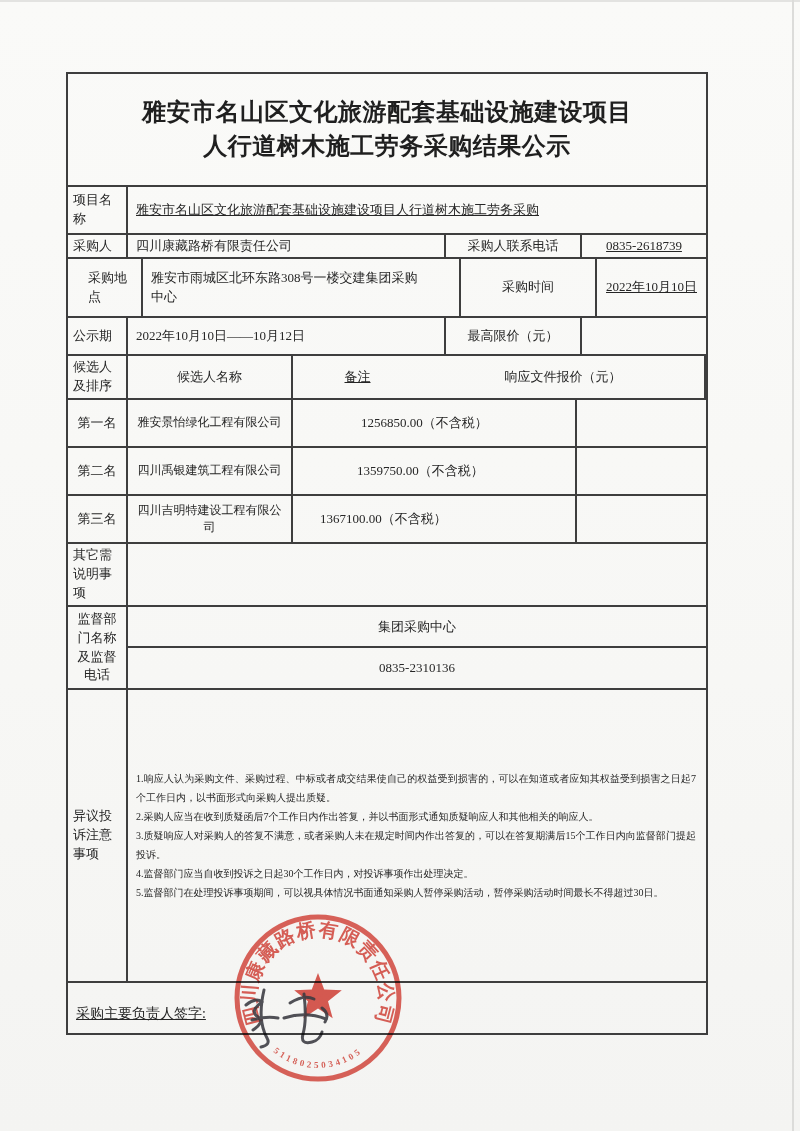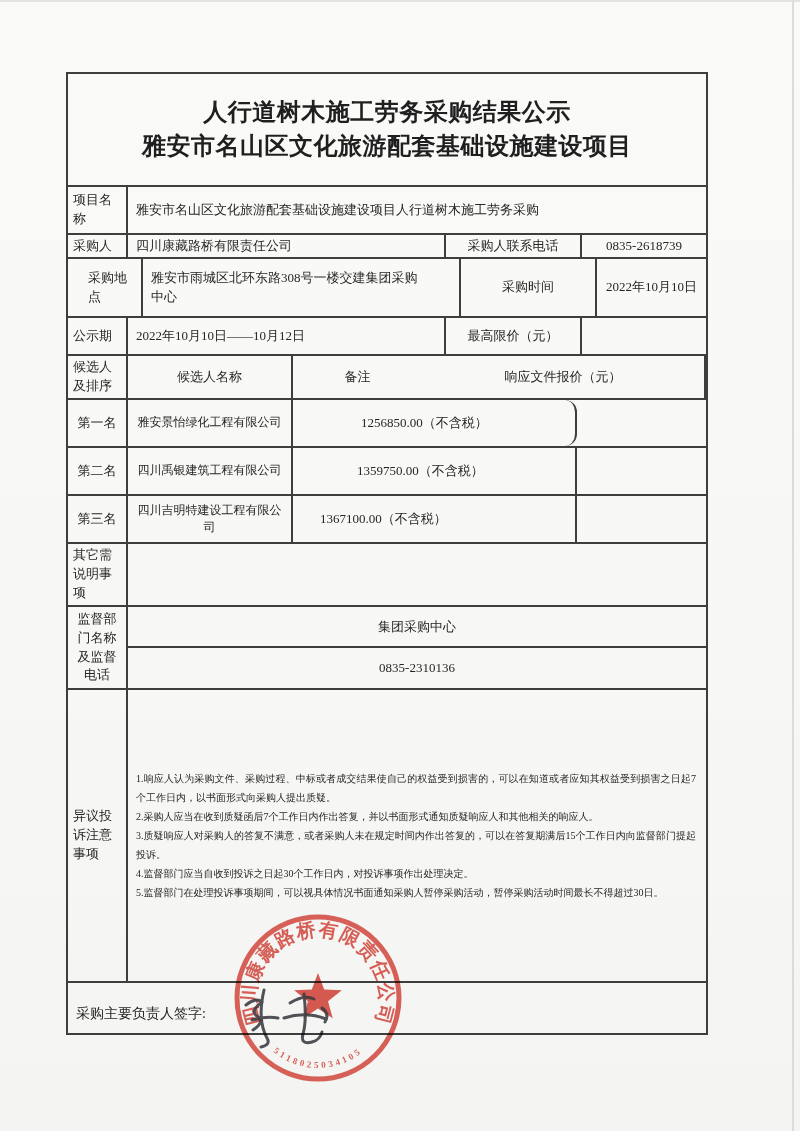--- a/index.html
+++ b/index.html
@@ -33,21 +33,21 @@
     word-break:break-all;
   }
   .cell.lastcol { border-right:none; }
   .cell.label { padding:2px 5px; }
   .center { justify-content:center; text-align:center; }
   .left { justify-content:flex-start; text-align:left; }
 
   .w-a  { width:60px;  flex:none; }
   .w-b  { width:318px; flex:none; }
   .w-c  { width:136px; flex:none; }
-  .w-d  { flex:1; }
+  .w-d  { flex:1;text-decoration:underline; }
   .w-b2 { width:165px; flex:none; padding:2px 4px; font-size:12px; }
   .w-c2 { width:284px; flex:none; }
 
   .title-row { height:111px; display:flex; flex-direction:column; justify-content:center; align-items:center; border-bottom:2px solid #3e3e3e; }
   .doc-title { font-size:24px; font-weight:bold; text-align:center; line-height:1.4; letter-spacing:0.5px; color:#1f1f1f; }
 
   .h48 { height:48px; } .h40 { height:24px; } .h47 { height:59px;padding-left:15px; } .h38 { height:38px; }
   .h44 { height:44px; } .h63 { height:63px; } .h83 { height:83px; } .h293 { height:293px; } .h50 { height:50px; }
 
   .loc-wrap { display:inline-block; max-width:276px; }
@@ -73,22 +73,22 @@
 <body>
 
 <div class="page">
   <div class="top-edge"></div>
   <div class="scan-right"></div>
 
   <div class="doc-table">
 
     <div class="title-row">
       <div class="doc-title">
+        <div>雅安市名山区文化旅游配套基础设施建设项目</div>
         <div>人行道树木施工劳务采购结果公示</div>
-        <div>雅安市名山区文化旅游配套基础设施建设项目</div>
       </div>
     </div>
 
     <div class="row h48">
       <div class="cell label w-a left">项目名称</div>
       <div class="cell w-d left lastcol">雅安市名山区文化旅游配套基础设施建设项目人行道树木施工劳务采购</div>
     </div>
 
     <div class="row h40">
       <div class="cell label w-a left">采购人</div>
@@ -115,21 +115,21 @@
     <div class="row h44">
       <div class="cell label w-a left">候选人及排序</div>
       <div class="cell w-b2 center" style="font-size:13px;">候选人名称</div>
       <div class="cell w-d center lastcol">备注</div>
       <div class="cell w-c2 center">响应文件报价（元）</div>
     </div>
 
     <div class="row h48">
       <div class="cell label w-a center">第一名</div>
       <div class="cell w-b2 center">雅安景怡绿化工程有限公司</div>
-      <div class="cell w-c2 left" style="padding-left:68px;border-radius:12px;">1256850.00（不含税）</div>
+      <div class="cell w-c2 left" style="padding-left:68px;">1256850.00（不含税）</div>
       <div class="cell w-d center lastcol"></div>
     </div>
     <div class="row h48">
       <div class="cell label w-a center">第二名</div>
       <div class="cell w-b2 center">四川禹银建筑工程有限公司</div>
       <div class="cell w-c2 left" style="padding-left:64px;">1359750.00（不含税）</div>
       <div class="cell w-d center lastcol"></div>
     </div>
     <div class="row h48">
       <div class="cell label w-a center">第三名</div>

